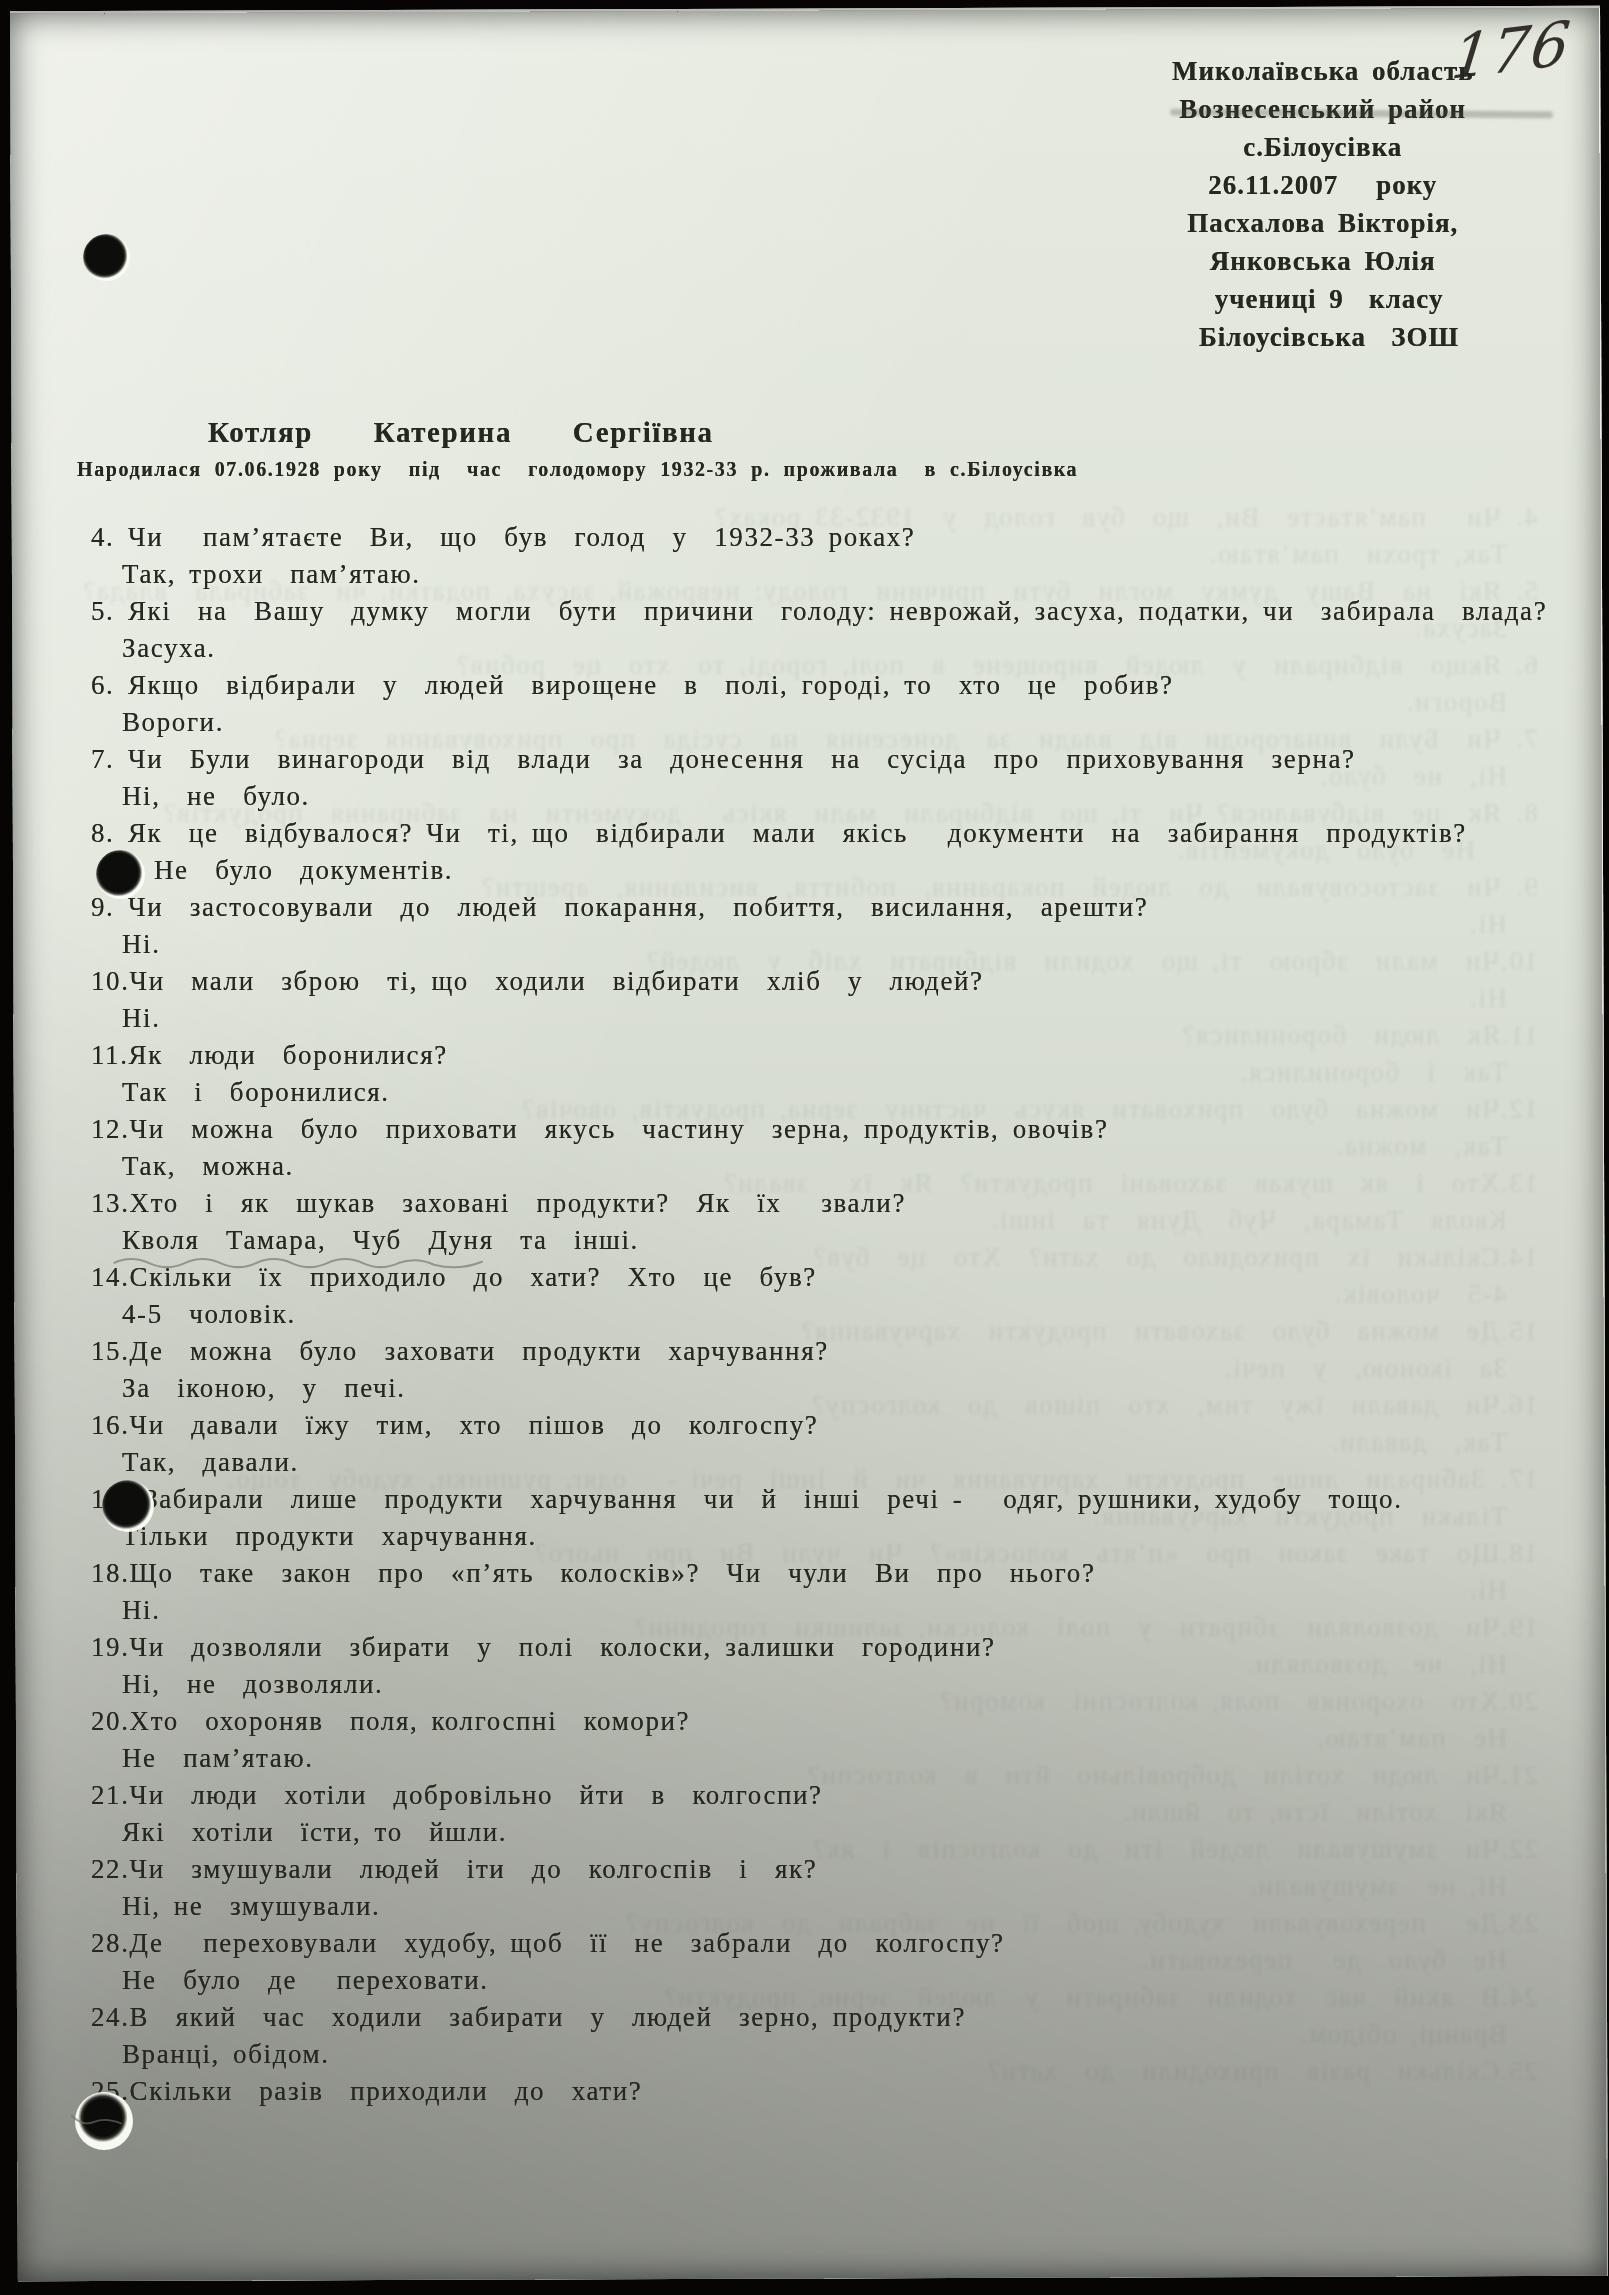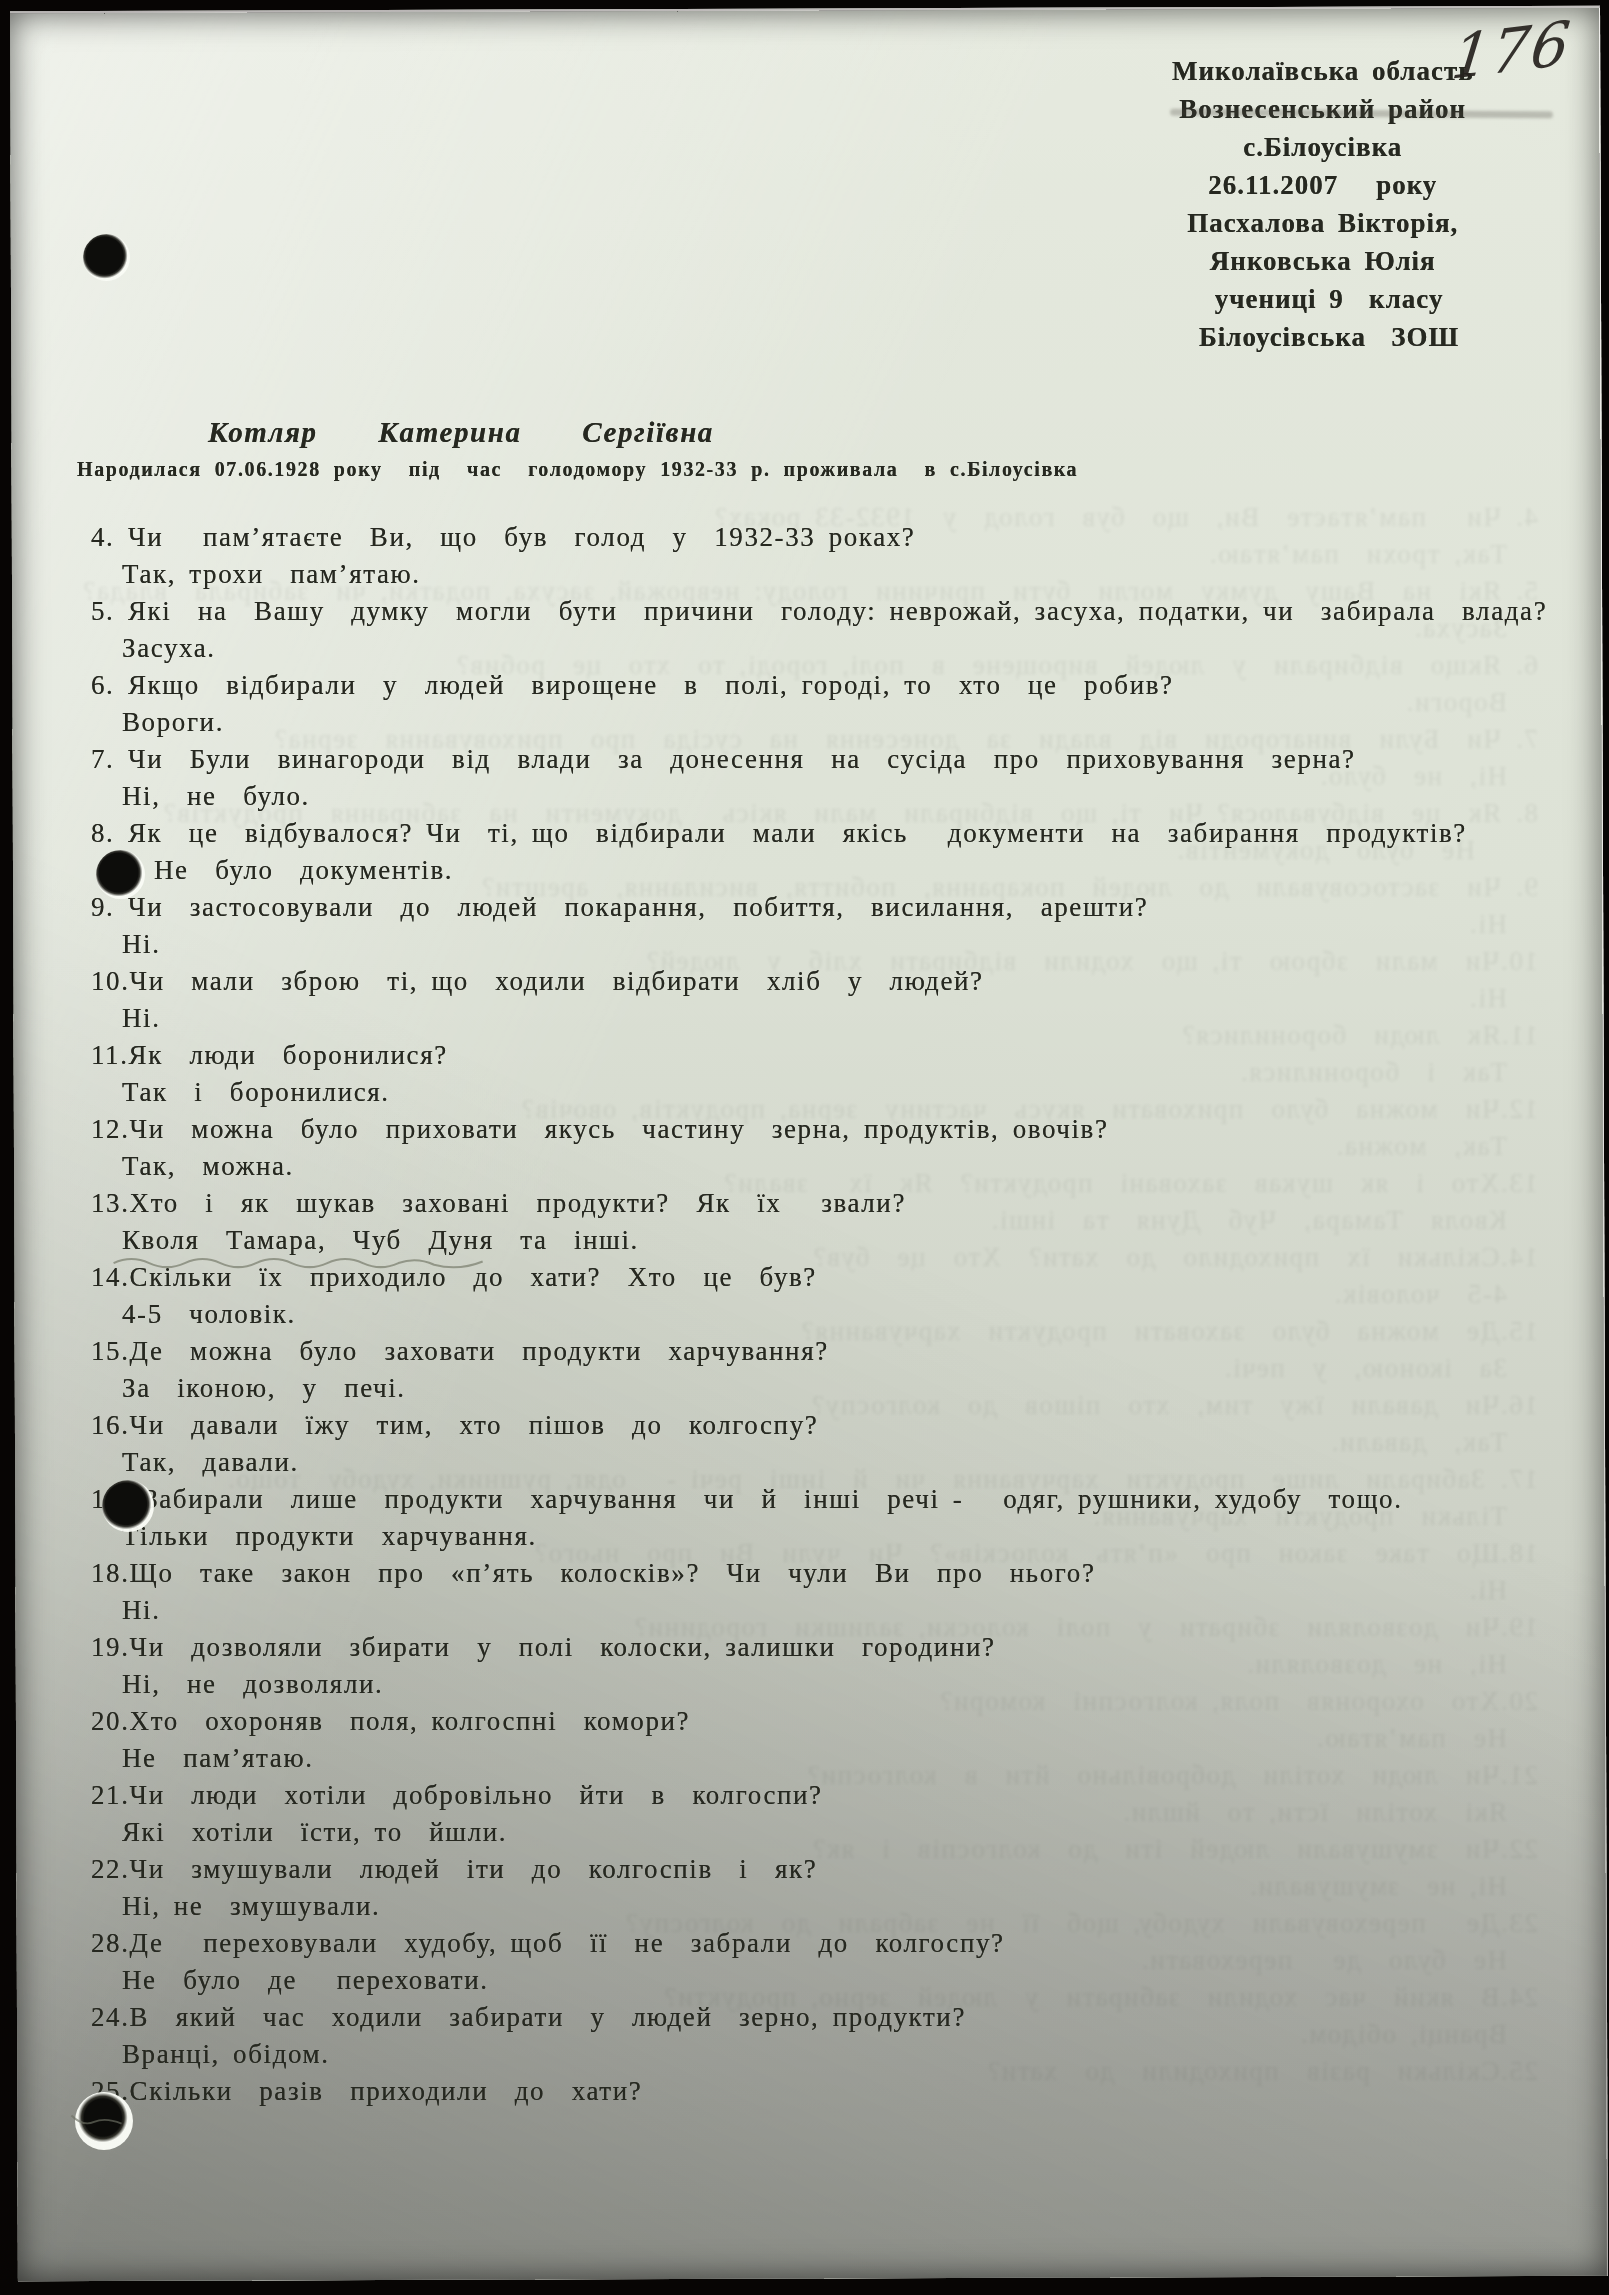--- a/index.html
+++ b/index.html
@@ -44,21 +44,21 @@
     font-family:"DejaVu Serif",serif;font-style:italic;
     font-size:60px;color:#26221e;
     transform:rotate(-7deg) skewX(-14deg);
     letter-spacing:1.6px;
     opacity:.92;
   }
   
   #title{
     position:absolute;left:208px;top:416px;
     font-size:29px;font-weight:bold;letter-spacing:1.6px;word-spacing:11.4px;
-    white-space:pre;text-shadow:0 0 0.5px rgba(38,40,32,.8);font-style:italic;
+    white-space:pre;text-shadow:0 0 0.5px rgba(38,40,32,.8);
   }
   #subtitle{
     position:absolute;left:77px;top:458px;
     font-size:20px;font-weight:bold;letter-spacing:1.6px;word-spacing:6.5px;
     white-space:pre;text-shadow:0 0 0.5px rgba(38,40,32,.8);
   }
   
   #qa-list{
     position:absolute;left:91px;top:522px;width:1478px;
   }

